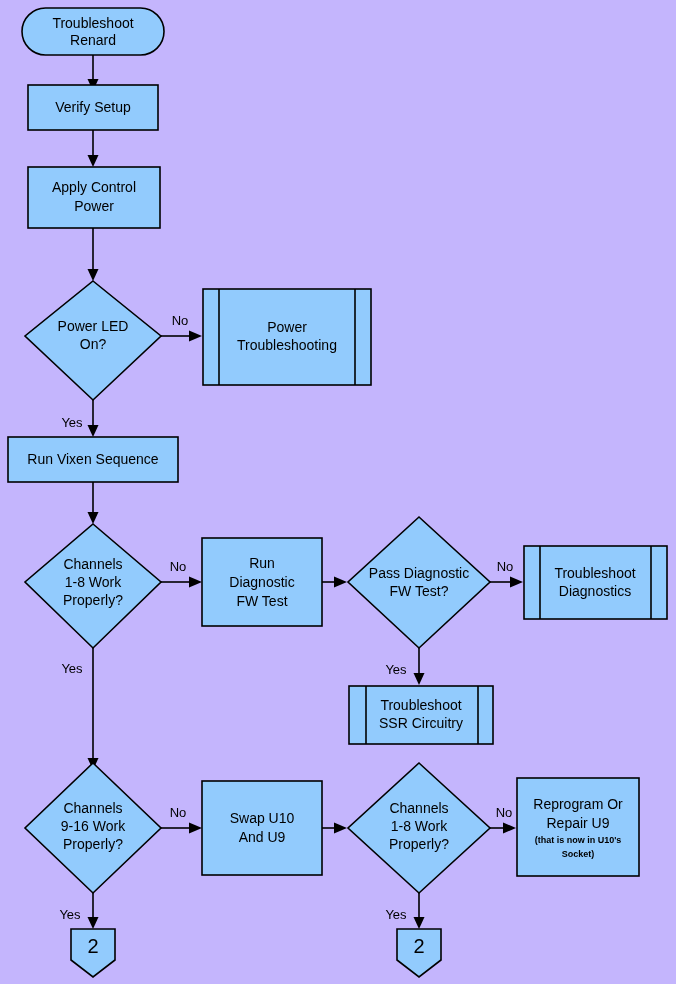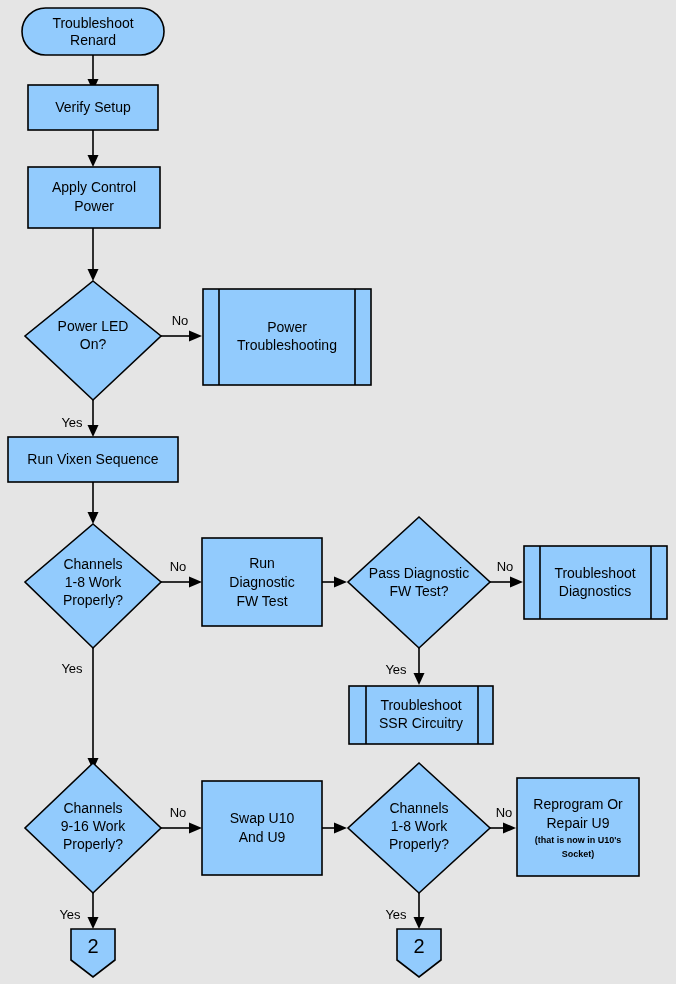--- a/index.html
+++ b/index.html
@@ -10,21 +10,21 @@
   body {
     width: 676px;
     height: 984px;
     overflow: hidden;
     font-family: "Liberation Sans", sans-serif;
   }
   #flowchart-root {
     position: relative;
     width: 676px;
     height: 984px;
-    background: #e5e5e5;
+    background: #c4b5fd;
   }
   svg.fc {
     display: block;
     width: 676px;
     height: 984px;
   }
   .shape-fill {
     fill: #92cbfd;
     stroke: #000000;
     stroke-width: 1.6;

